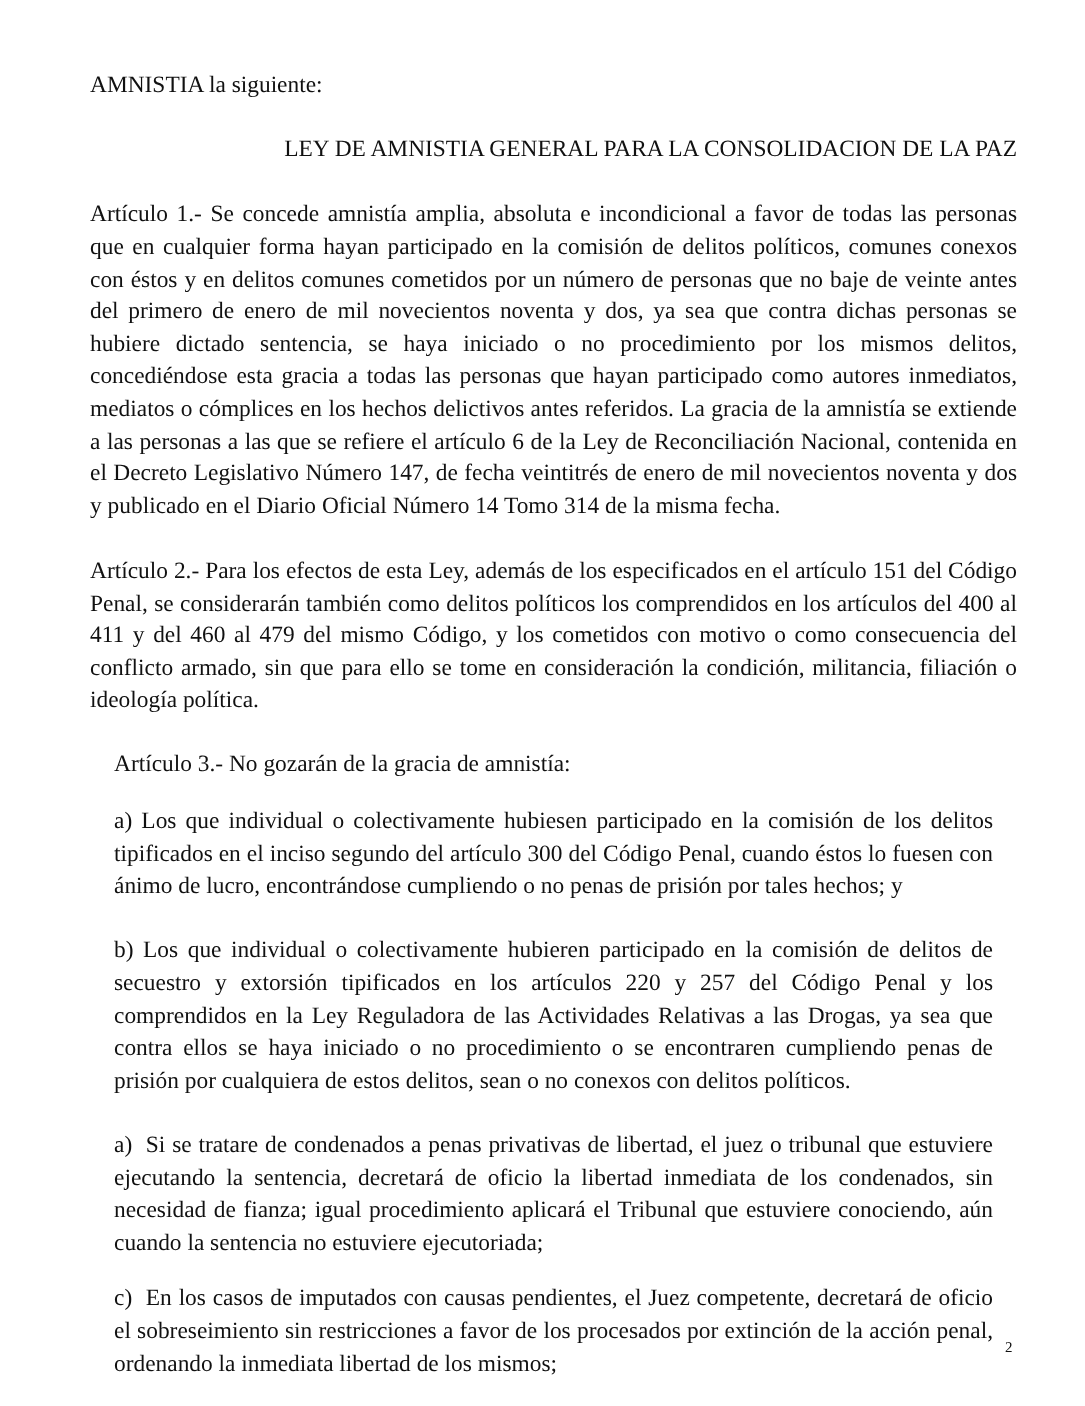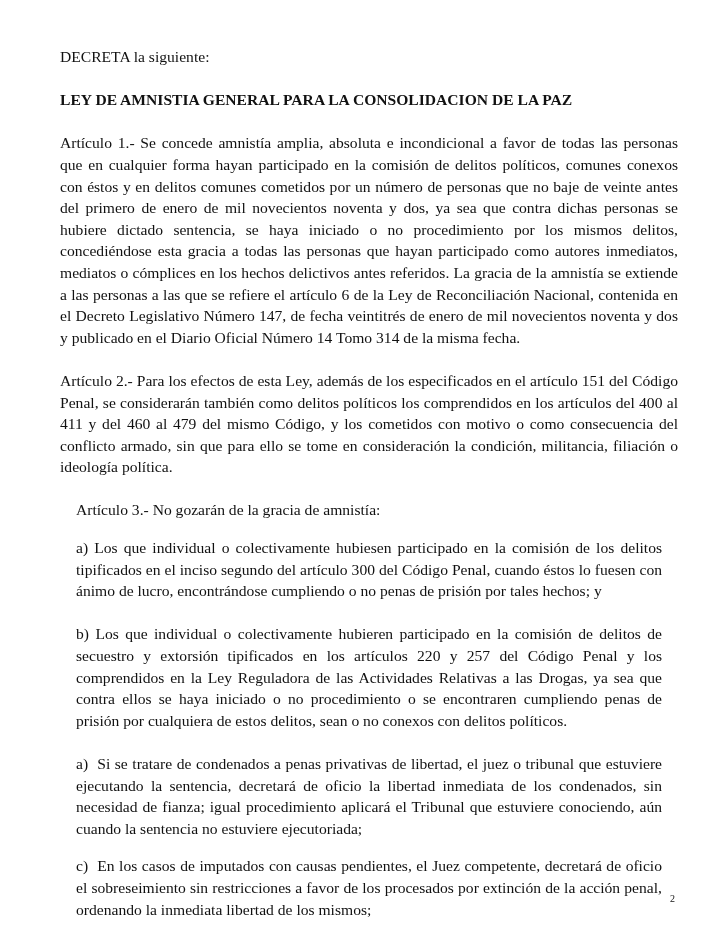--- a/index.html
+++ b/index.html
@@ -21,43 +21,44 @@
     top: 46px;
     width: 618px;
     font-size: 15.6px;
     line-height: 21.6px;
   }
   .para {
     margin: 0 0 21.6px 0;
     text-align: justify;
   }
   .heading {
-    font-weight: bold;
+    font-weight: normal;
     margin: 0 0 21.6px 0;
+    text-align: right;
   }
   .item {
     margin: 16px;
     text-align: justify;
   }
   .item .lbl {
     display: inline;
   }
   .page-number {
     position: absolute;
     left: 670px;
     top: 893px;
     font-size: 10px;
     font-family: "Liberation Serif", serif;
   }
 </style>
 </head>
 <body>
 
 <div class="page">
-  <p class="para">DECRETA la siguiente:</p>
+  <p class="para">AMNISTIA la siguiente:</p>
   <p class="heading">LEY DE AMNISTIA GENERAL PARA LA CONSOLIDACION DE LA PAZ</p>
 
   <p class="para">Artículo 1.- Se concede amnistía amplia, absoluta e incondicional a favor de todas las personas que en cualquier forma hayan participado en la comisión de delitos políticos, comunes conexos con éstos y en delitos comunes cometidos por un número de personas que no baje de veinte antes del primero de enero de mil novecientos noventa y dos, ya sea que contra dichas personas se hubiere dictado sentencia, se haya iniciado o no procedimiento por los mismos delitos, concediéndose esta gracia a todas las personas que hayan participado como autores inmediatos, mediatos o cómplices en los hechos delictivos antes referidos. La gracia de la amnistía se extiende a las personas a las que se refiere el artículo 6 de la Ley de Reconciliación Nacional, contenida en el Decreto Legislativo Número 147, de fecha veintitrés de enero de mil novecientos noventa y dos y publicado en el Diario Oficial Número 14 Tomo 314 de la misma fecha.</p>
 
   <p class="para">Artículo 2.- Para los efectos de esta Ley, además de los especificados en el artículo 151 del Código Penal, se considerarán también como delitos políticos los comprendidos en los artículos del 400 al 411 y del 460 al 479 del mismo Código, y los cometidos con motivo o como consecuencia del conflicto armado, sin que para ello se tome en consideración la condición, militancia, filiación o ideología política.</p>
 
   <div>
     <p class="item">Artículo 3.- No gozarán de la gracia de amnistía:</p>
     <p class="item" style="margin-bottom:21.6px;">
       <span class="lbl">a)</span>

